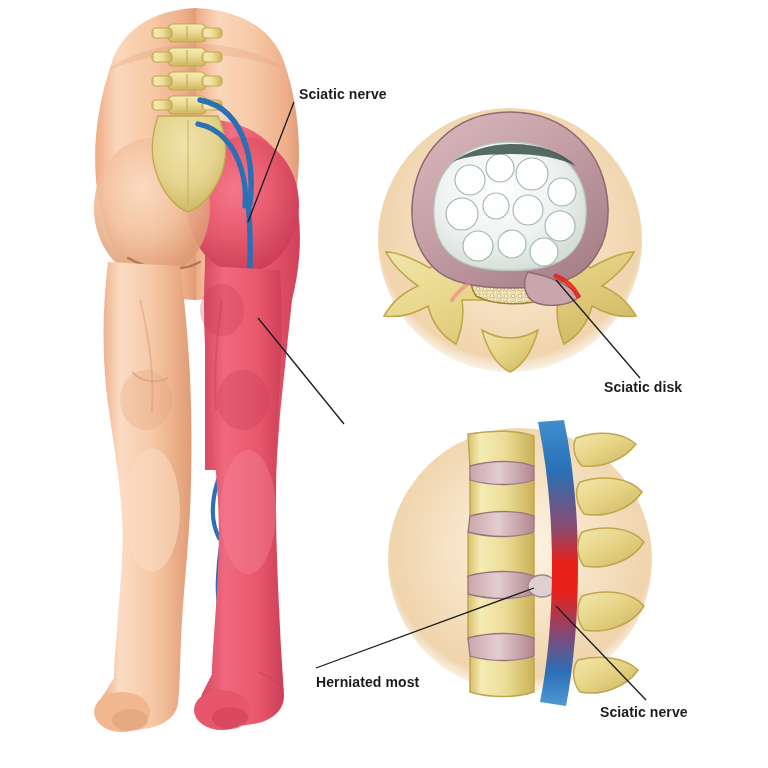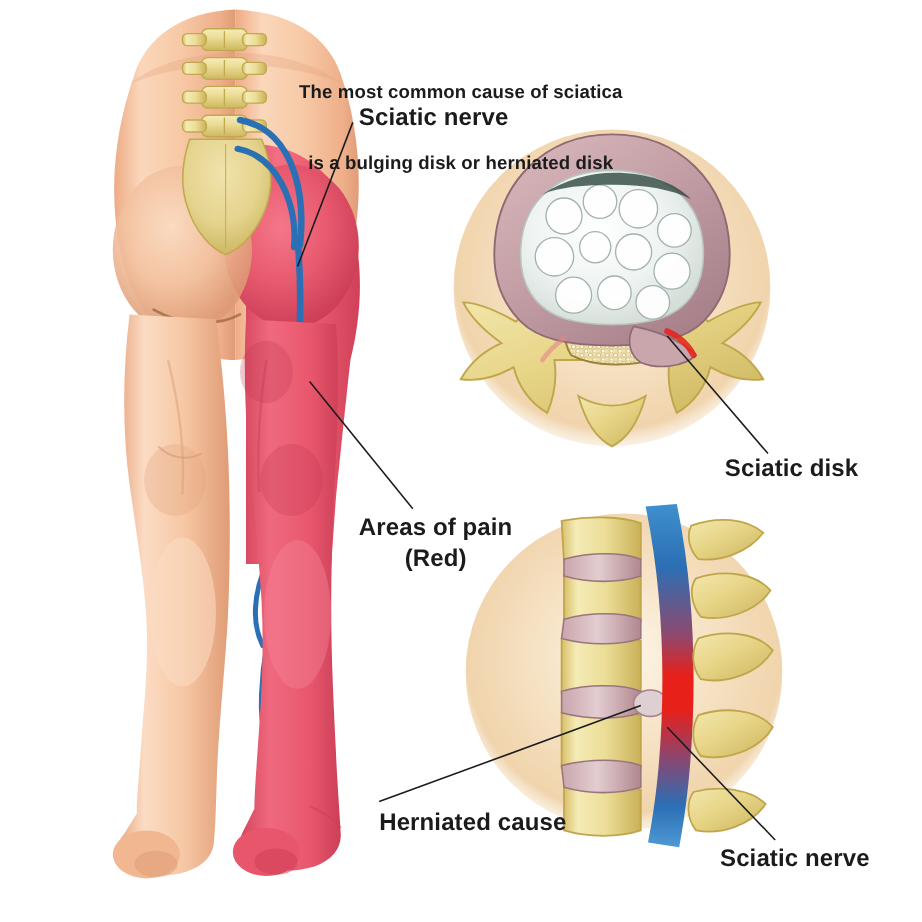--- a/index.html
+++ b/index.html
@@ -19,21 +19,21 @@
     position: absolute;
     left: 0;
     top: 0;
     width: 768px;
     height: 768px;
   }
   .label {
     position: absolute;
     color: #1b1b1b;
     font-family: "Liberation Sans", sans-serif;
-    font-size: 20px;
+    font-size: 14px;
     font-weight: 600;
     letter-spacing: 0.1px;
     white-space: pre;
     line-height: 1.28;
   }
   #heading {
     left: 384px;
     top: 28px;
     transform: translateX(-50%);
     text-align: center;
@@ -319,29 +319,23 @@
         <path d="M582 532 C 606 524 632 528 644 542 C 632 562 604 570 584 566 C 576 556 576 542 582 532 Z" fill="url(#gBone)"></path>
         <path d="M582 596 C 606 588 632 592 644 606 C 632 626 604 634 584 630 C 576 620 576 606 582 596 Z" fill="url(#gBone)"></path>
         <path d="M578 660 C 600 654 626 658 638 670 C 626 688 600 696 580 692 C 572 682 572 668 578 660 Z" fill="url(#gBone)"></path>
       </g>
 
       <line x1="316" y1="668" x2="534" y2="588" stroke="#1b1b1b" stroke-width="1.3"></line>
       <line x1="646" y1="700" x2="556" y2="606" stroke="#1b1b1b" stroke-width="1.3"></line>
     </g>
   </svg>
 
-  <div class="label" id="heading">
-    <div>The most common cause of sciatica</div>
-    <div>is a bulging disk or herniated disk</div>
-  </div>
 
   <div class="label" id="label-sciatic-nerve-body">Sciatic nerve</div>
 
-  <div class="label" id="label-areas-of-pain">Areas of pain
-(Red)</div>
 
   <div class="label" id="label-bulging-disk">Sciatic disk</div>
 
-  <div class="label" id="label-herniated-disk">Herniated cause</div>
+  <div class="label" id="label-herniated-disk">Herniated most</div>
 
   <div class="label" id="label-sciatic-nerve-spine">Sciatic nerve</div>
 
 </div>
 
 </body></html>

